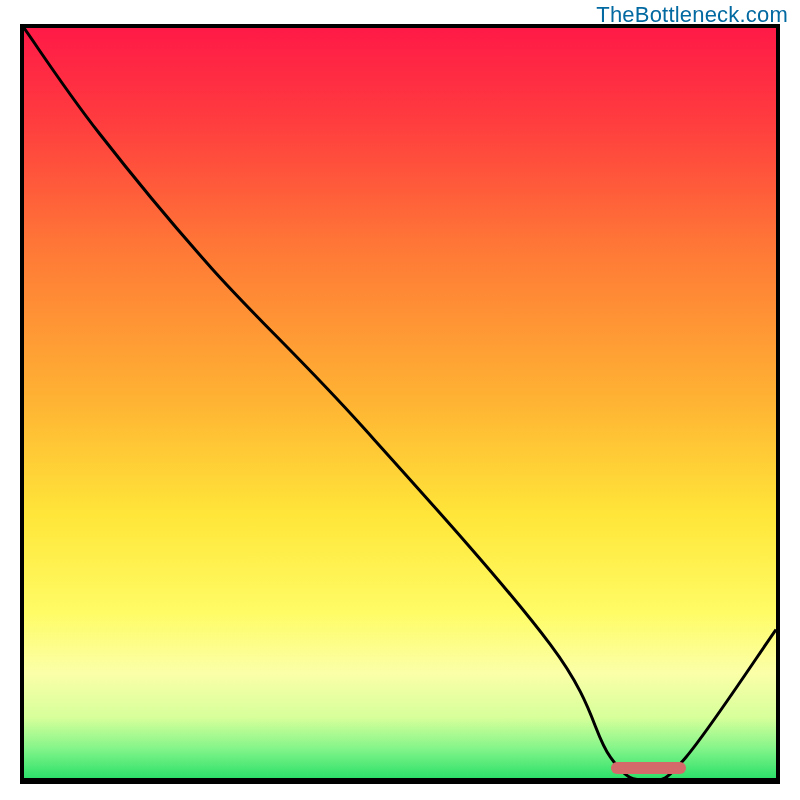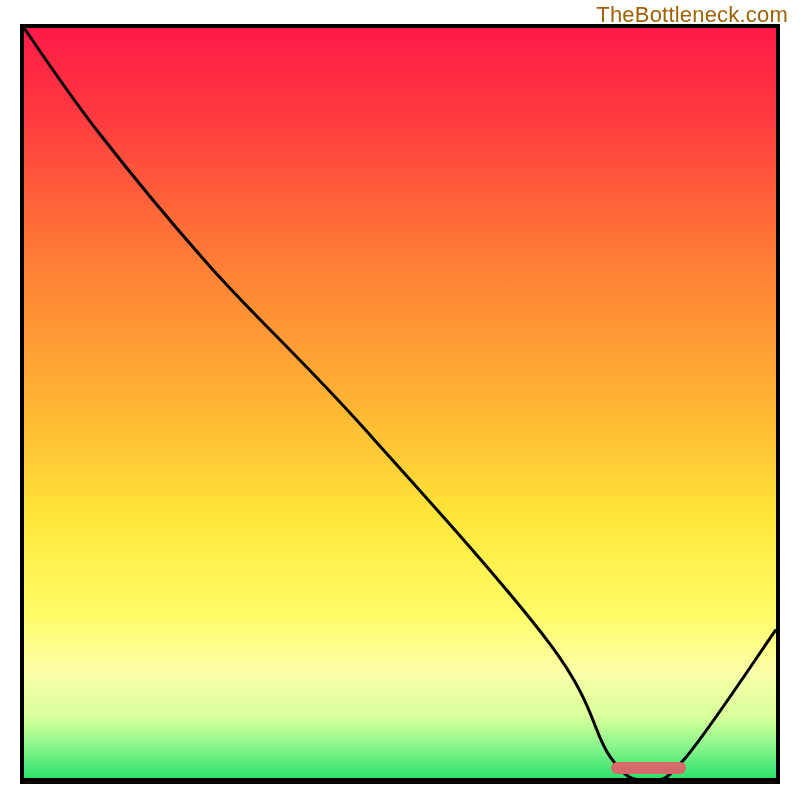--- a/index.html
+++ b/index.html
@@ -13,21 +13,21 @@
   }
   .wrap {
     position: relative;
     width: 800px;
     height: 800px;
   }
   .watermark {
     position: absolute;
     top: 2px;
     right: 12px;
-    color: #a16207;
+    color: #0369a1;
     font-size: 22px;
     font-weight: 400;
     letter-spacing: 0.2px;
   }
   .plot {
     position: absolute;
     left: 20px;
     top: 24px;
     width: 760px;
     height: 760px;

